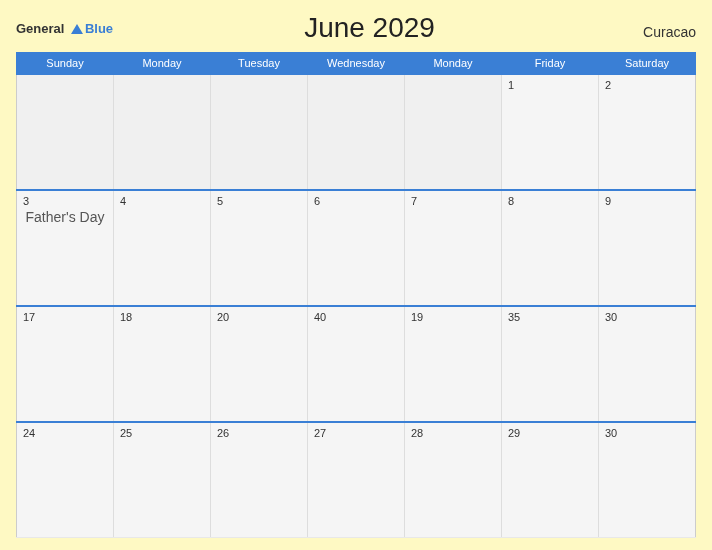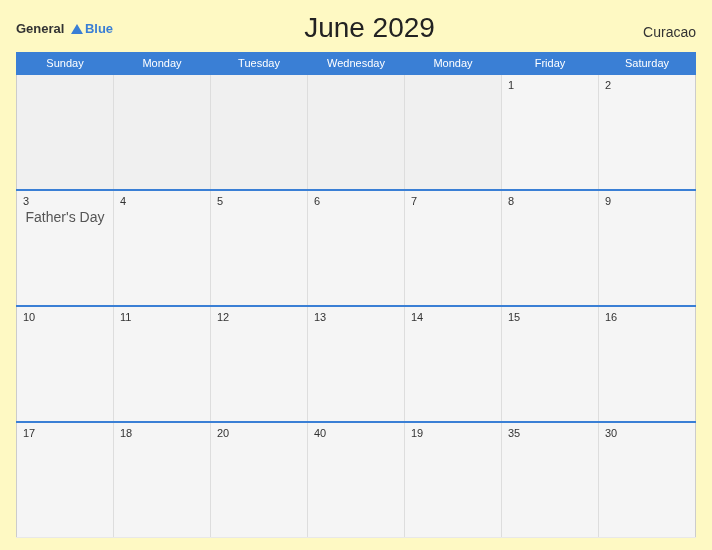--- a/index.html
+++ b/index.html
@@ -169,59 +169,59 @@
           </td>
           <td>
             <span class="day-number">8</span>
           </td>
           <td>
             <span class="day-number">9</span>
           </td>
         </tr>
         <tr>
           <td>
-            <span class="day-number">10</span>
-          </td>
-          <td>
-            <span class="day-number">11</span>
-          </td>
-          <td>
-            <span class="day-number">12</span>
-          </td>
-          <td>
-            <span class="day-number">13</span>
-          </td>
-          <td>
-            <span class="day-number">14</span>
-          </td>
-          <td>
-            <span class="day-number">15</span>
-          </td>
-          <td>
-            <span class="day-number">16</span>
-          </td>
-        </tr>
-        <tr>
-          <td>
             <span class="day-number">17</span>
           </td>
           <td>
             <span class="day-number">18</span>
           </td>
           <td>
             <span class="day-number">20</span>
           </td>
           <td>
             <span class="day-number">40</span>
           </td>
           <td>
             <span class="day-number">19</span>
           </td>
           <td>
             <span class="day-number">35</span>
+          </td>
+          <td>
+            <span class="day-number">30</span>
+          </td>
+        </tr>
+        <tr class="last-row">
+          <td>
+            <span class="day-number">24</span>
+          </td>
+          <td>
+            <span class="day-number">25</span>
+          </td>
+          <td>
+            <span class="day-number">26</span>
+          </td>
+          <td>
+            <span class="day-number">27</span>
+          </td>
+          <td>
+            <span class="day-number">28</span>
+          </td>
+          <td>
+            <span class="day-number">29</span>
           </td>
           <td>
             <span class="day-number">30</span>
           </td>
         </tr>
       </tbody>
   </table>
 </div>
 
 </body></html>

